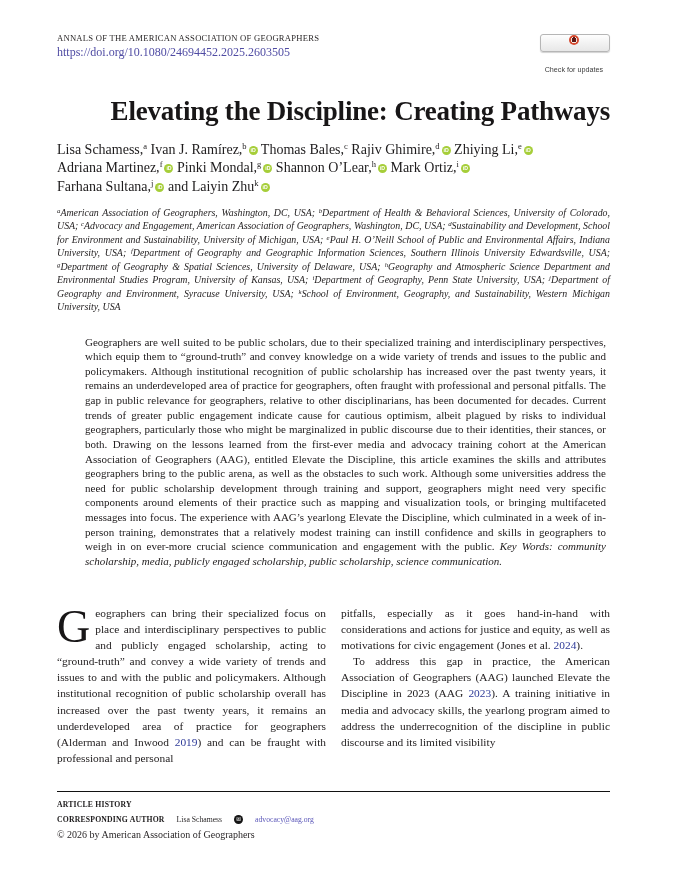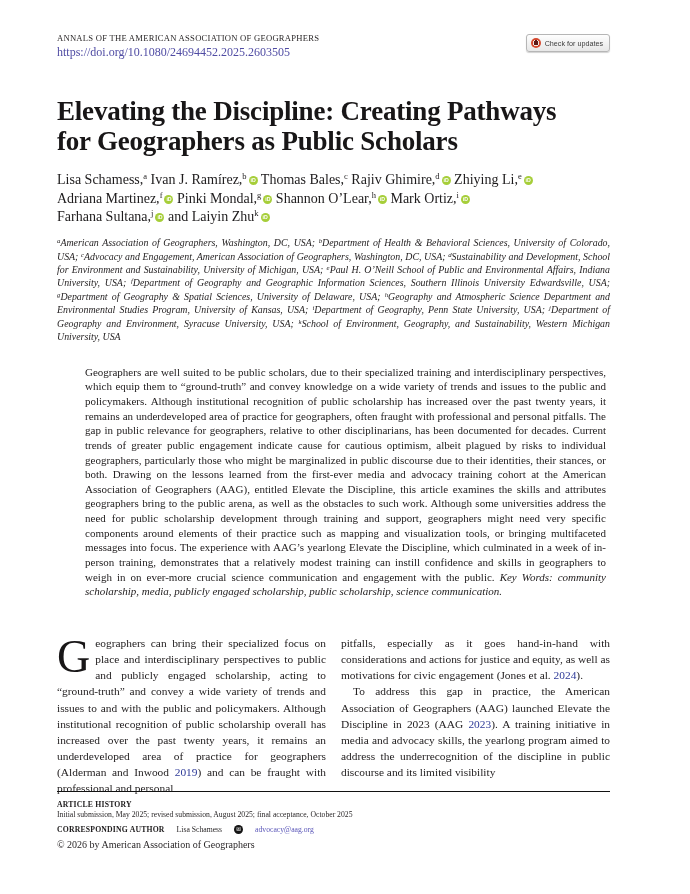--- a/index.html
+++ b/index.html
@@ -4,30 +4,30 @@
 <style>
   * { margin:0; padding:0; box-sizing:border-box; }
   html,body { width:690px; height:894px; background:#ffffff; }
   body { font-family:"Liberation Serif", serif; color:#222020; -webkit-font-smoothing:antialiased; }
   .page { position:relative; width:666px; height:894px; padding:33px 56px 0 57px; overflow:hidden; }
 
   
   .top { display:flex; justify-content:space-between; align-items:flex-start; }
   .journal-name { font-size:8.6px; letter-spacing:.25px; color:#2a2728; }
   .doi-link { display:block; font-size:12px; color:#4f4ba3; text-decoration:none; margin-top:2px; cursor:pointer; }
-  .crossmark { display:inline-flex; align-items:center; gap:4px; border:1px solid #b6b6b6; border-radius:3px;
+  .crossmark { display:inline-flex; align-items:center; gap:20px; border:1px solid #b6b6b6; border-radius:3px;
                background:linear-gradient(#fefefe,#e7e7e7); padding:0 6px 0 4px; height:18px; margin-top:1px;
-               box-shadow:0 1px 1px rgba(0,0,0,.18); cursor:pointer; }
+               box-shadow:0 1px 1px rgba(0,0,0,.18); cursor:pointer;flex-direction:column; }
   .cm-icon { width:10px; height:10px; border-radius:50%; flex:0 0 auto;
              background:radial-gradient(circle at 50% 48%, #5c1715 0 33%, #f3e7de 35% 43%, #d5492f 45% 100%); }
   .cm-label { font-family:"Liberation Sans", sans-serif; font-size:7.2px; color:#3d3d3d; white-space:nowrap; }
 
   
   .title { margin-top:36px; font-size:27px; font-weight:bold; line-height:1.12; letter-spacing:-.2px; color:#181617; }
-  .title span { display:block; }
+  .title span { display:block;text-align:right; }
   .authors { margin-top:15px; font-size:14px; line-height:1.3; color:#1d1b1c; }
   .authors sup { font-size:8.5px; vertical-align:5px; }
   .orcid { display:inline-block; width:9px; height:9px; border-radius:50%; background:#a6ce39; color:#fff;
            font-family:"Liberation Sans", sans-serif; font-size:5.2px; font-weight:bold; line-height:9.5px;
            text-align:center; margin-left:2px; vertical-align:2px; cursor:pointer; }
   .affiliations { margin-top:10px; font-size:9.9px; font-style:italic; line-height:1.36; text-align:justify; color:#262324; }
   .affiliations sup { font-size:6.8px; vertical-align:3px; }
 
   
   .abstract { margin:21px 0 0 28px; width:521px; font-size:11px; line-height:1.33; text-align:justify; color:#242122; }
@@ -63,21 +63,20 @@
       <a class="doi-link">https://doi.org/10.1080/24694452.2025.2603505</a>
     </div>
     <div class="crossmark">
       <span class="cm-icon"></span>
       <span class="cm-label">Check for updates</span>
     </div>
   </header>
 
   <h1 class="title">
     <span>Elevating the Discipline: Creating Pathways</span>
-    <span>for Geographers as Public Scholars</span>
   </h1>
 
   <div class="authors" id="authors">
       <div><span>Lisa Schamess,<sup>a</sup></span> <span>Ivan J. Ramírez,<sup>b</sup></span><span class="orcid">iD</span> <span>Thomas Bales,<sup>c</sup></span> <span>Rajiv Ghimire,<sup>d</sup></span><span class="orcid">iD</span> <span>Zhiying Li,<sup>e</sup></span><span class="orcid">iD</span> </div>
       <div><span>Adriana Martinez,<sup>f</sup></span><span class="orcid">iD</span> <span>Pinki Mondal,<sup>g</sup></span><span class="orcid">iD</span> <span>Shannon O’Lear,<sup>h</sup></span><span class="orcid">iD</span> <span>Mark Ortiz,<sup>i</sup></span><span class="orcid">iD</span> </div>
       <div><span>Farhana Sultana,<sup>j</sup></span><span class="orcid">iD</span> <span>and Laiyin Zhu<sup>k</sup></span><span class="orcid">iD</span> </div>
     </div>
 
   <div class="affiliations" id="affiliations"><sup>a</sup><span>American Association of Geographers, Washington, DC, USA; </span><sup>b</sup><span>Department of Health &amp; Behavioral Sciences, University of Colorado, USA; </span><sup>c</sup><span>Advocacy and Engagement, American Association of Geographers, Washington, DC, USA; </span><sup>d</sup><span>Sustainability and Development, School for Environment and Sustainability, University of Michigan, USA; </span><sup>e</sup><span>Paul H. O’Neill School of Public and Environmental Affairs, Indiana University, USA; </span><sup>f</sup><span>Department of Geography and Geographic Information Sciences, Southern Illinois University Edwardsville, USA; </span><sup>g</sup><span>Department of Geography &amp; Spatial Sciences, University of Delaware, USA; </span><sup>h</sup><span>Geography and Atmospheric Science Department and Environmental Studies Program, University of Kansas, USA; </span><sup>i</sup><span>Department of Geography, Penn State University, USA; </span><sup>j</sup><span>Department of Geography and Environment, Syracuse University, USA; </span><sup>k</sup><span>School of Environment, Geography, and Sustainability, Western Michigan University, USA</span></div>
 
@@ -91,21 +90,20 @@
       </div>
     <div class="col" id="col2">
         <p>pitfalls, especially as it goes hand-in-hand with considerations and actions for justice and equity, as well as motivations for civic engagement (Jones et al. <a class="cite">2024</a>).</p>
         <p class="indent">To address this gap in practice, the American Association of Geographers (AAG) launched Elevate the Discipline in 2023 (AAG <a class="cite">2023</a>). A training initiative in media and advocacy skills, the yearlong program aimed to address the underrecognition of the discipline in public discourse and its limited visibility</p>
       </div>
   </div>
 
   <footer class="footer">
     <hr class="foot-rule">
     <div class="fh-label">ARTICLE HISTORY</div>
-    <div class="fh-text">Initial submission, May 2025; revised submission, August 2025; final acceptance, October 2025</div>
     <div class="corresponding">
       <b>CORRESPONDING AUTHOR</b>
       <span>Lisa Schamess</span>
       <span class="email-icon">✉</span>
       <a class="email-link">advocacy@aag.org</a>
     </div>
     <div class="copyright">© 2026 by American Association of Geographers</div>
   </footer>
 
 </div>

